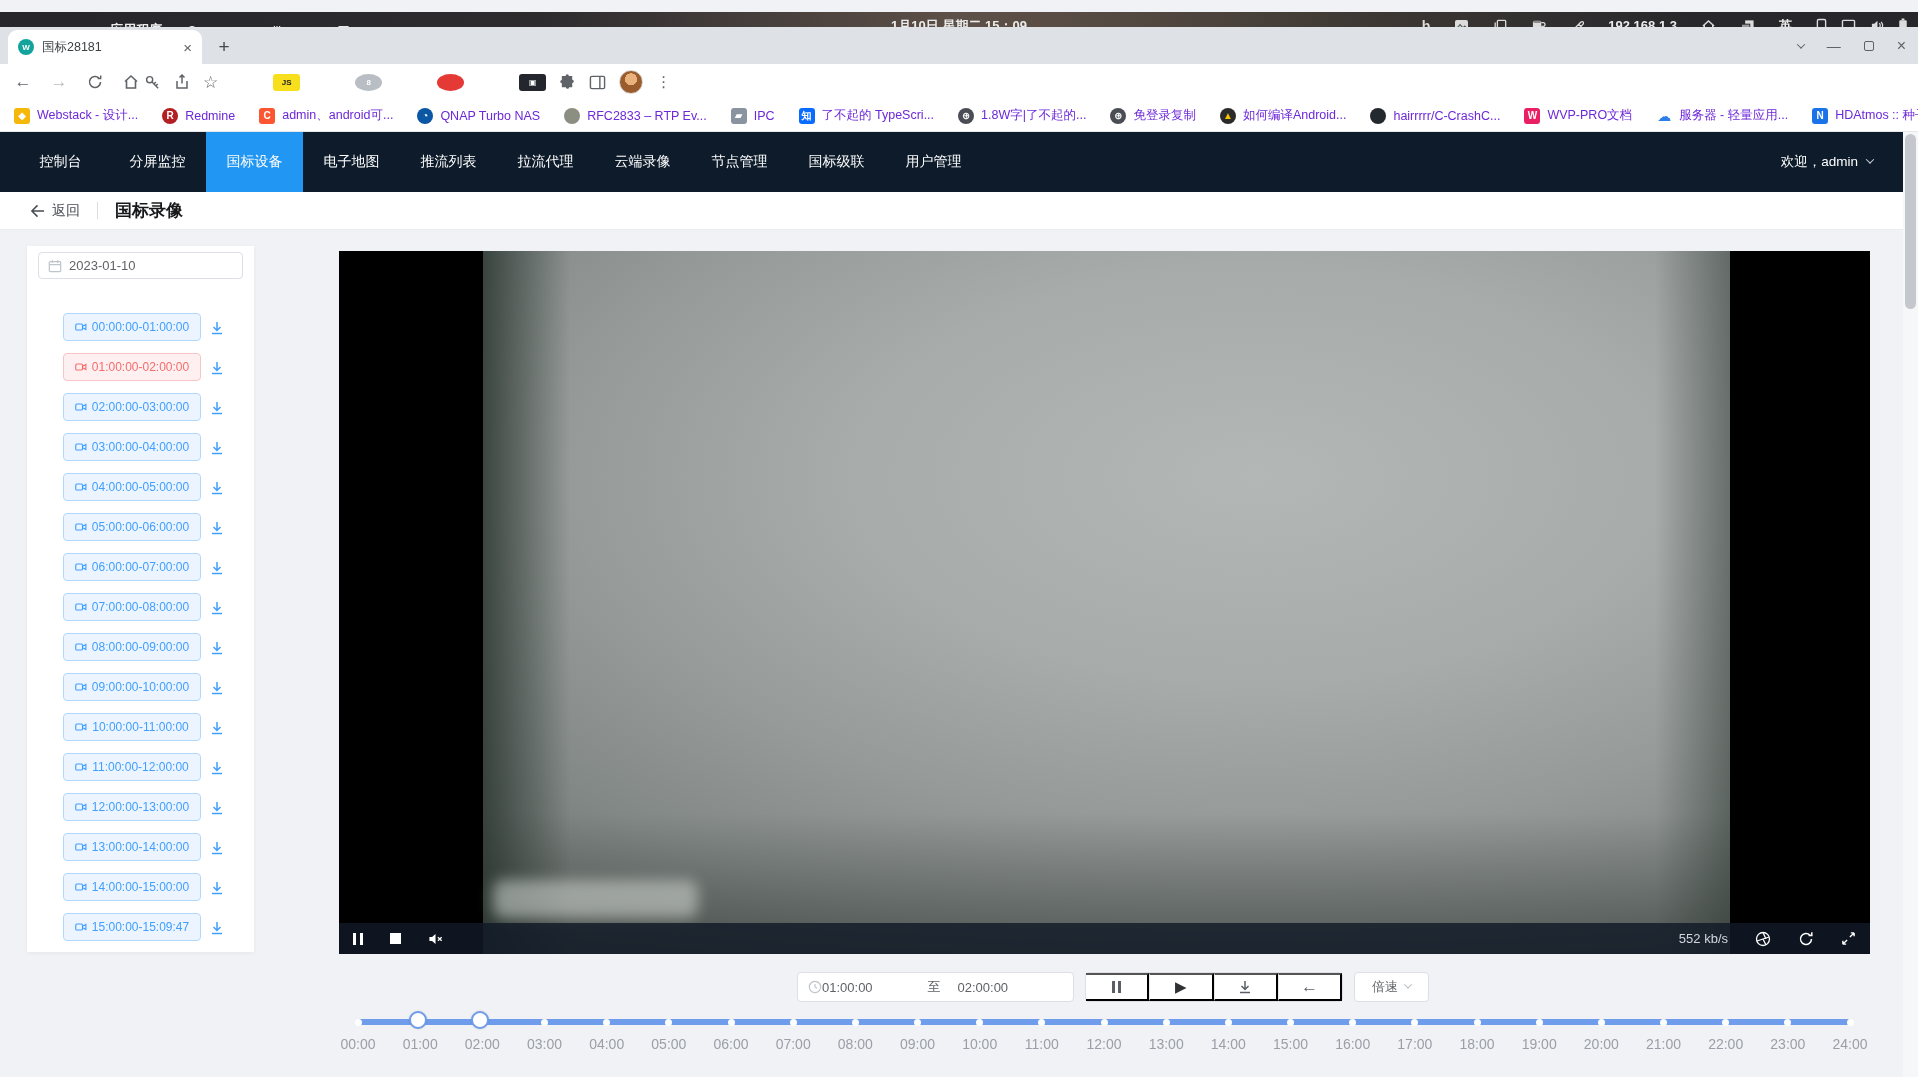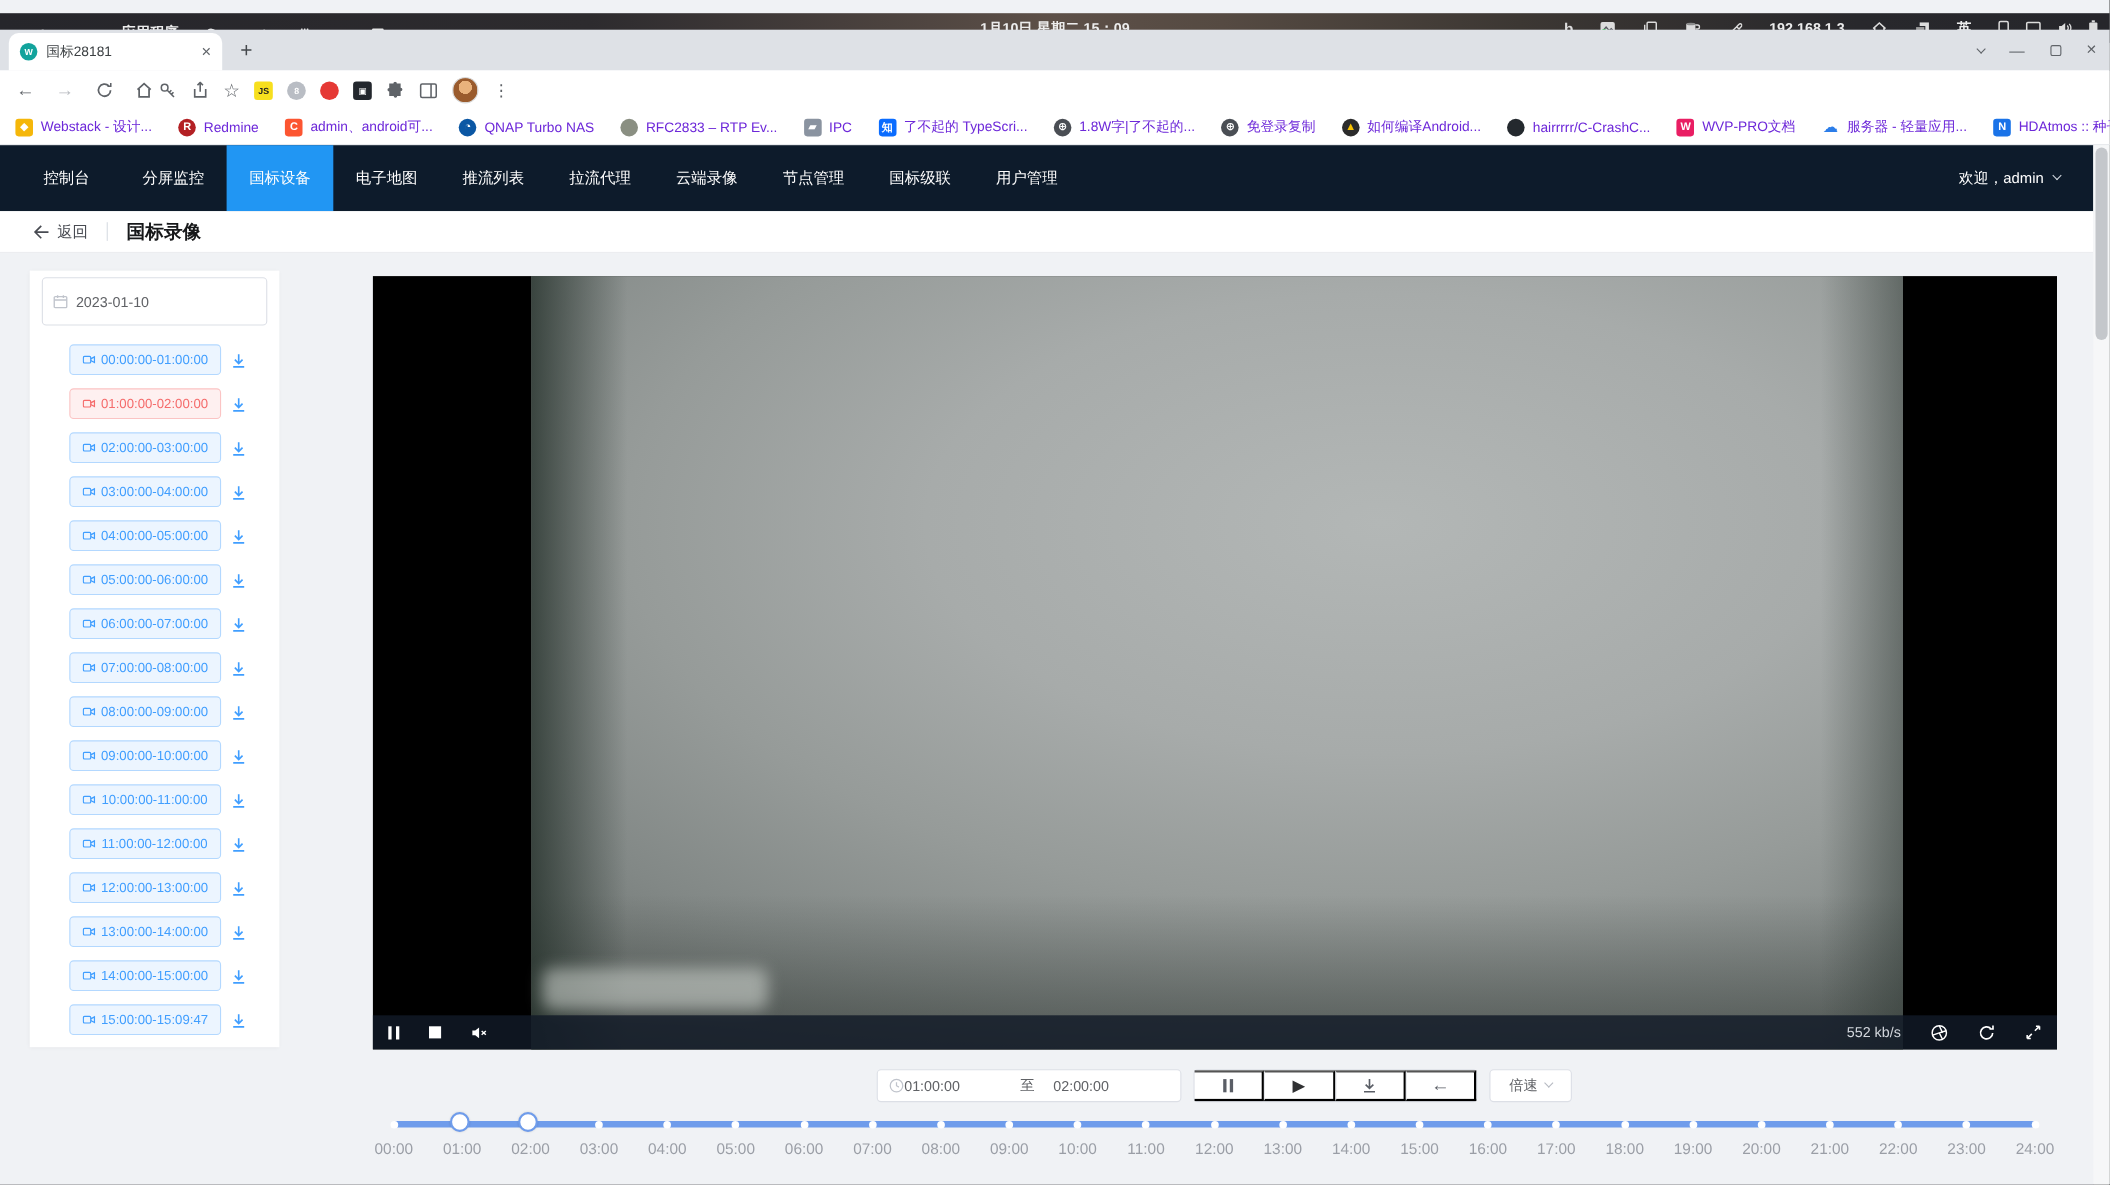--- a/index.html
+++ b/index.html
@@ -39,22 +39,22 @@
   .toolbar { position:absolute; left:0; top:64px; width:1918px; height:36px; background:#fff;
     display:flex; align-items:center; padding:0 10px; }
   .tb-nav { display:flex; align-items:center; gap:10px; color:#5f6368; }
   .tb-btn { width:26px; height:26px; display:flex; align-items:center; justify-content:center;
     font-size:17px; border-radius:50%; }
   .tb-btn.disabled { color:#b9bcc1; }
   .omnibox { flex:1; height:28px; margin:0 14px 0 10px; background:#f1f3f4; border-radius:14px;
     display:flex; align-items:center; padding:0 14px; gap:10px; font-size:13.5px; color:#5f6368; }
   .omni-host { color:#202124; }
   .tb-right { display:flex; align-items:center; gap:13px; color:#5f6368; }
-  .ext-badge { width:17px; height:17px; border-radius:3px; display:flex; align-items:center;
-    justify-content:center; font-size:8px; font-weight:bold; }
+  .ext-badge { width:27px; height:17px; border-radius:3px; display:flex; align-items:center;
+    justify-content:center; font-size:8px; font-weight:bold;margin-left:42px; }
   .avatar { width:24px; height:24px; border-radius:50%;
     background:radial-gradient(circle at 50% 38%, #e9b27c 0 34%, #9a5b2d 35% 100%); border:1px solid #d8d8d8; }
   .kebab { font-size:15px; color:#5f6368; }
 
   .bookmarks-bar { position:absolute; left:0; top:100px; width:1918px; height:32px; background:#fff;
     border-bottom:1px solid #e6e8eb; display:flex; align-items:center; padding:0 14px; gap:24px; }
   .bm-item { display:flex; align-items:center; gap:7px; white-space:nowrap; }
   .bm-label { font-size:12.5px; color:#6d28d9; }
   .bm-ico { width:16px; height:16px; display:flex; align-items:center; justify-content:center;
     font-size:10px; font-weight:bold; border-radius:3px; flex:none; }
@@ -79,21 +79,21 @@
     border-bottom:1px solid #ecedf0; display:flex; align-items:center; padding-left:30px; }
   .bc-back { display:flex; align-items:center; gap:7px; color:#484b52; font-size:14px; cursor:pointer; }
   .bc-divider { width:1px; height:17px; background:#d8dce3; margin:0 17px; }
   .bc-title { font-size:17px; font-weight:bold; color:#17181a; }
 
   .content { position:absolute; left:0; top:98px; width:1903px; height:847px; }
 
   
   .panel { position:absolute; left:27px; top:16px; width:227px; height:706px; background:#fff;
     box-shadow:0 1px 4px rgba(0,0,0,.05); }
-  .date-input { position:absolute; left:11px; top:6px; width:205px; height:44px;
+  .date-input { position:absolute; left:11px; top:6px; width:205px; height:27px;
     border:1px solid #dcdfe6; border-radius:4px; background:#fff; display:flex; align-items:center;
     padding:0 9px; gap:7px; font-size:13px; color:#606266; }
   .date-input .cal { color:#c0c4cc; display:flex; }
   .seg-list { position:absolute; left:0; top:67px; width:227px; }
   .seg-row { position:relative; height:29px; margin-bottom:11px; }
   .seg-pill { position:absolute; left:36px; top:0; width:138px; height:28px;
     background:#ecf5ff; border:1px solid #b3d8ff; border-radius:4px; color:#409eff;
     font-size:12px; display:flex; align-items:center; justify-content:center; gap:5px;
     cursor:pointer; font-family:inherit; }
   .seg-pill.danger { background:#fef0f0; border-color:#fbc4c4; color:#f56c6c; }

